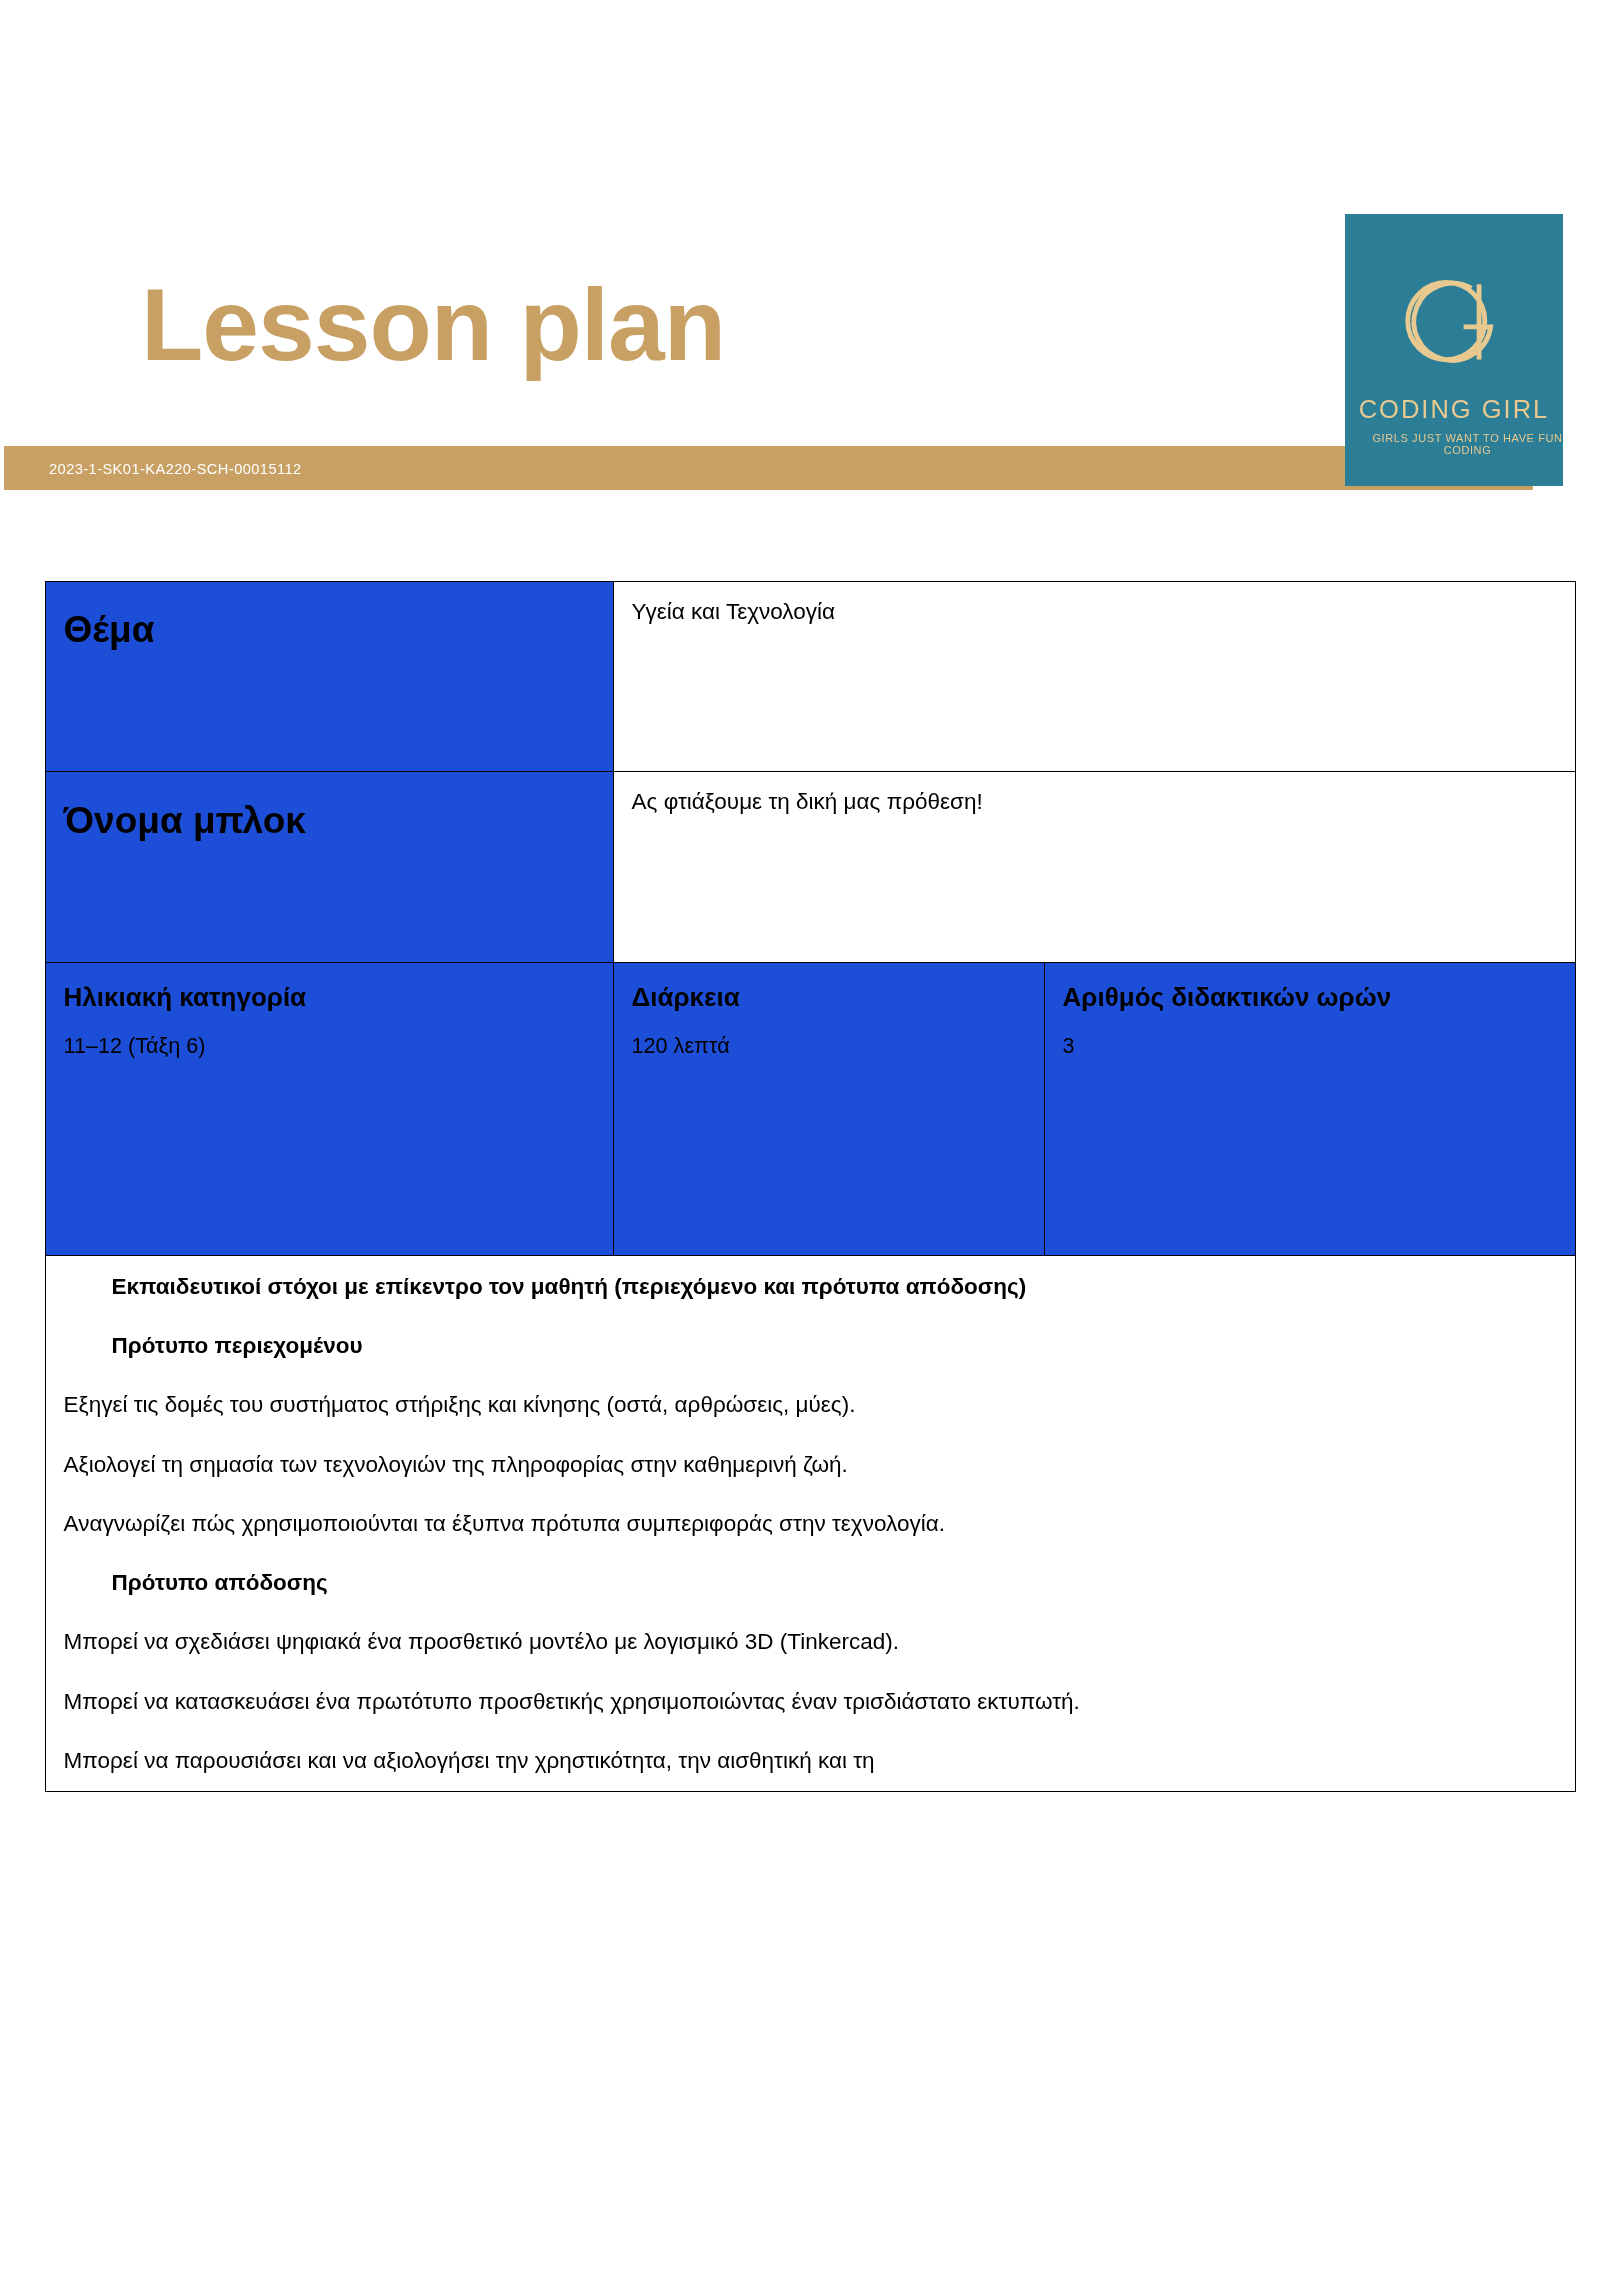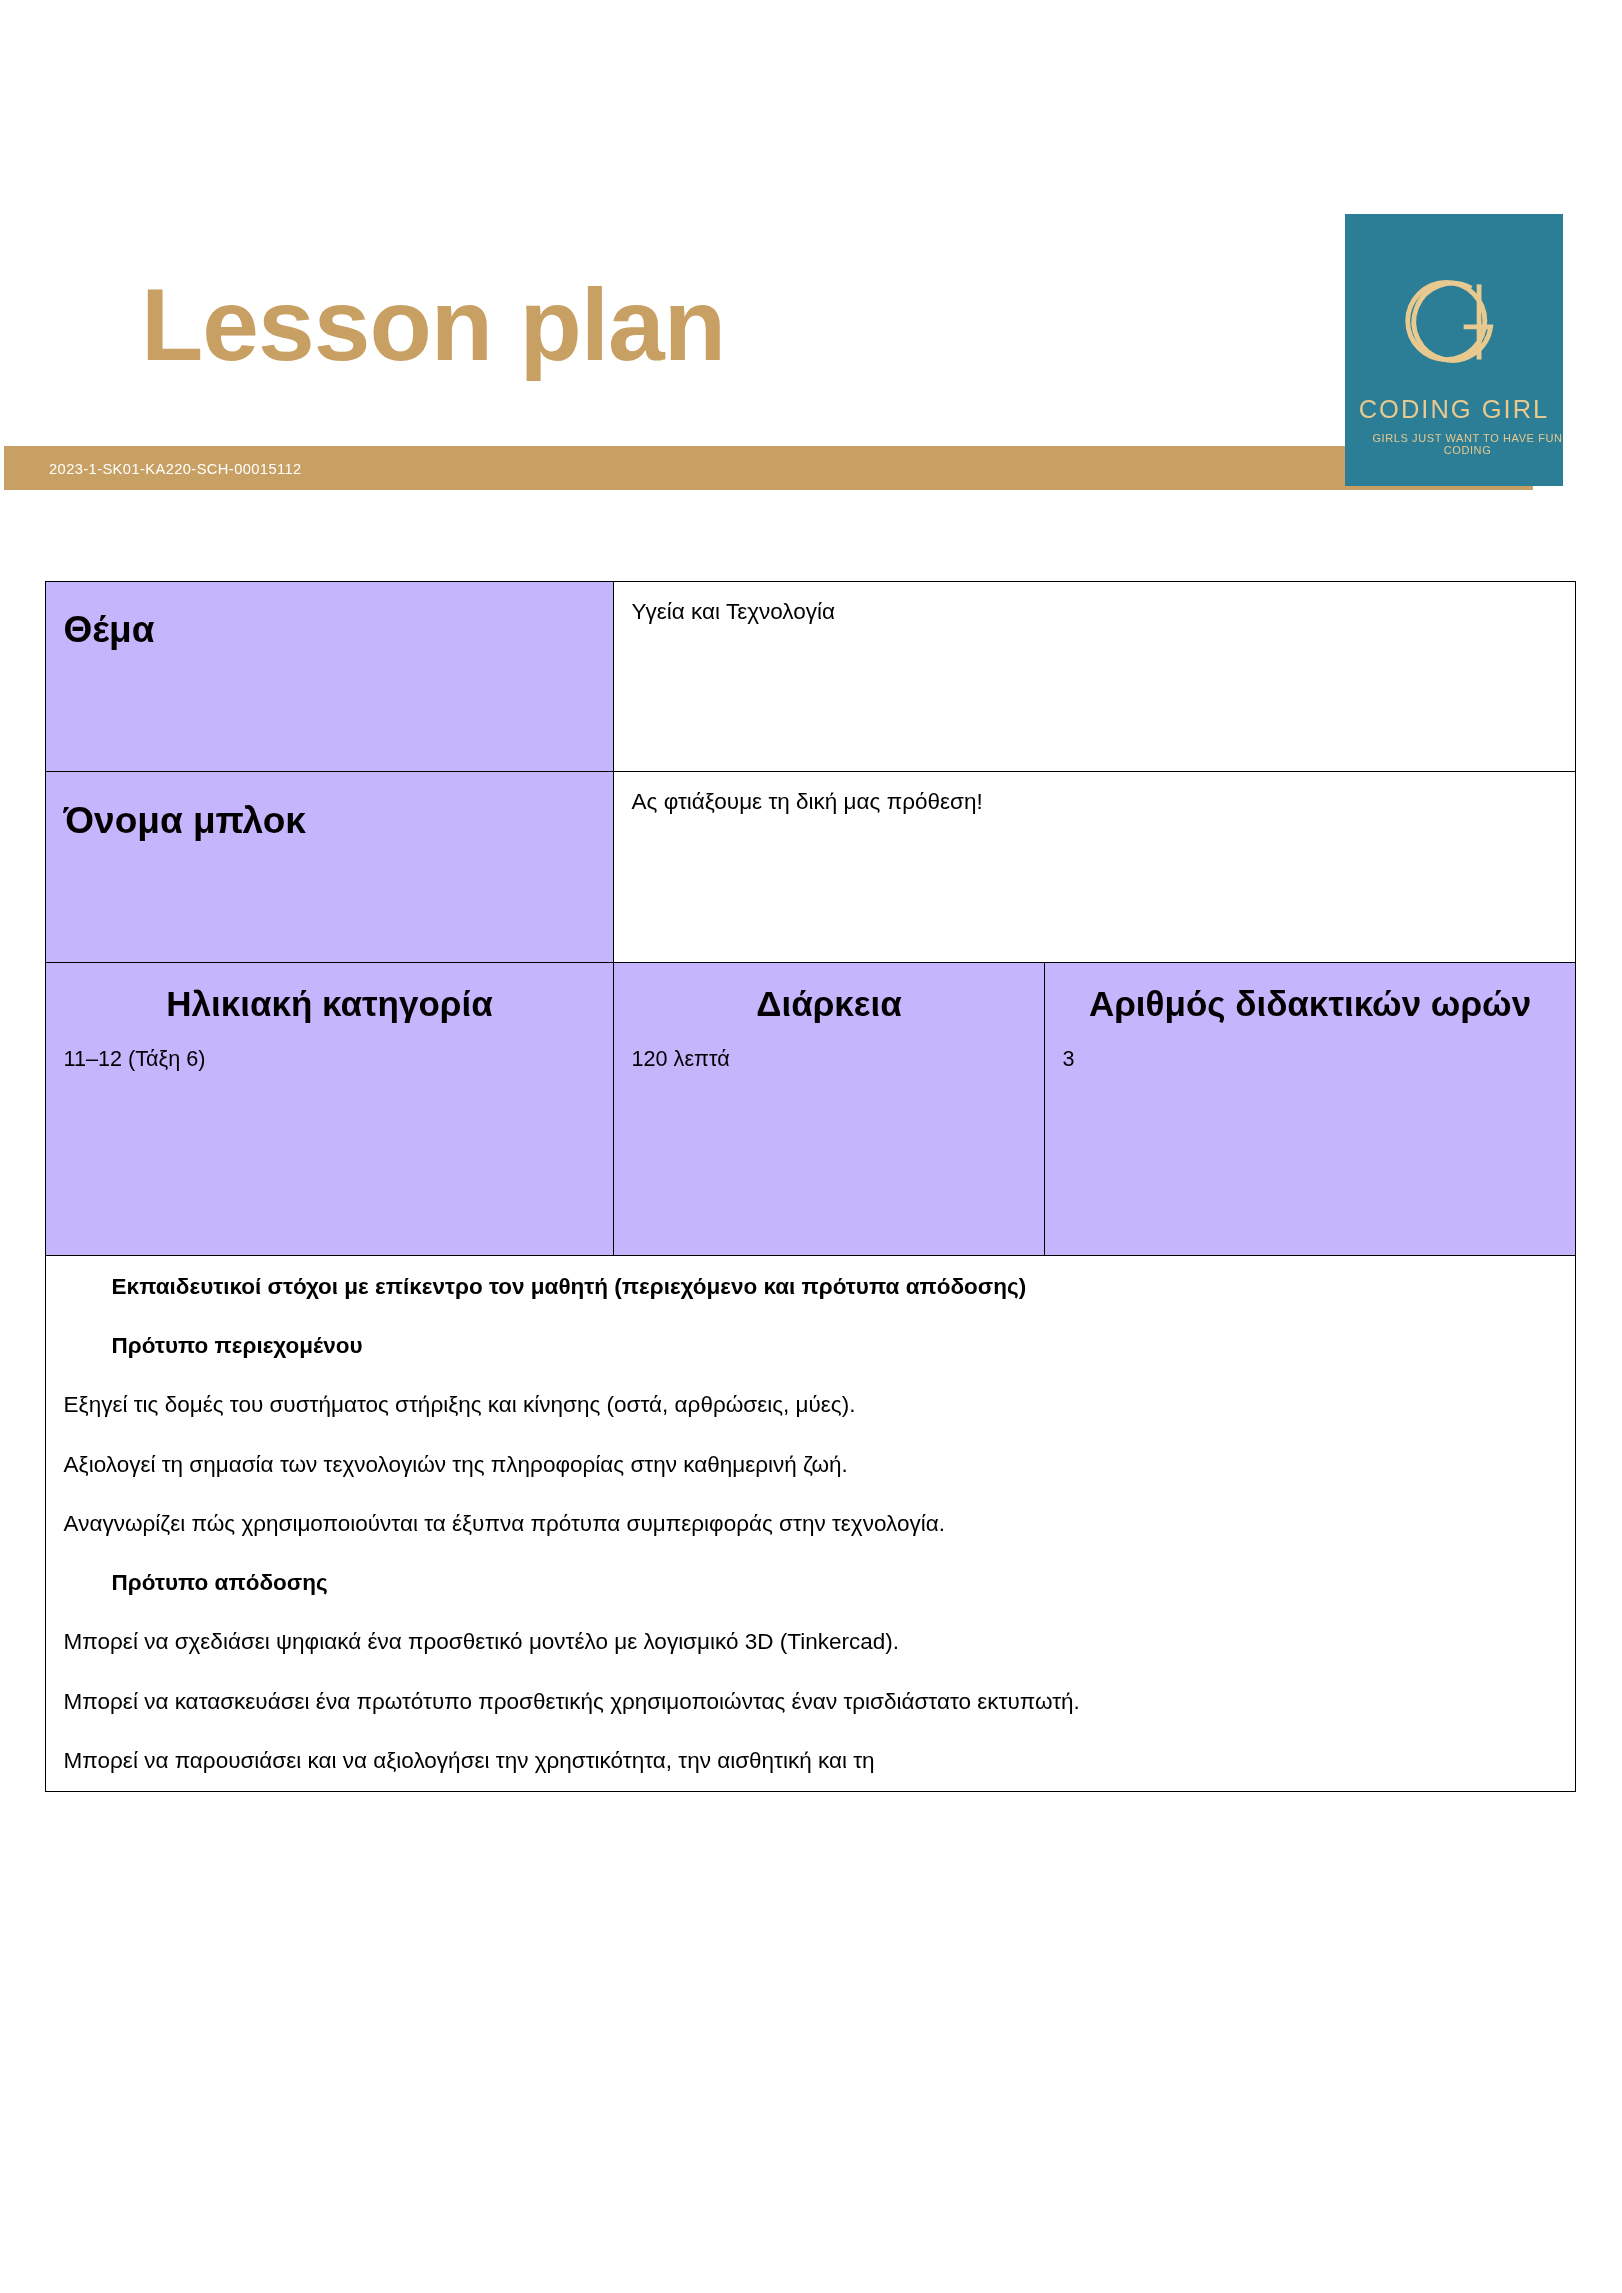--- a/index.html
+++ b/index.html
@@ -99,34 +99,33 @@
     width: 1531px;
     border-collapse: collapse;
     table-layout: fixed;
   }
   .doc-table td {
     border: 1.5px solid #000000;
     vertical-align: top;
     padding: 13.7px 17.6px;
   }
   .cell-label {
-    background: #c4b5fd;
+    background: #1d4ed8;
   }
   .label-big {
     font-size: 37px;
     font-weight: bold;
     line-height: 1.25;
     margin: 11.8px 0 0 0;
   }
   .label-mid {
-    font-size: 35px;
+    font-size: 26px;
     font-weight: bold;
     line-height: 1.35;
     margin: 3.9px 0 0 0;
-    text-align: center;
   }
   .cell-value {
     font-size: 22.5px;
     line-height: 1.45;
     padding-top: 21.6px;
   }
   .sub-value {
     font-size: 21.6px;
     line-height: 1.5;
     margin-top: 15px;

